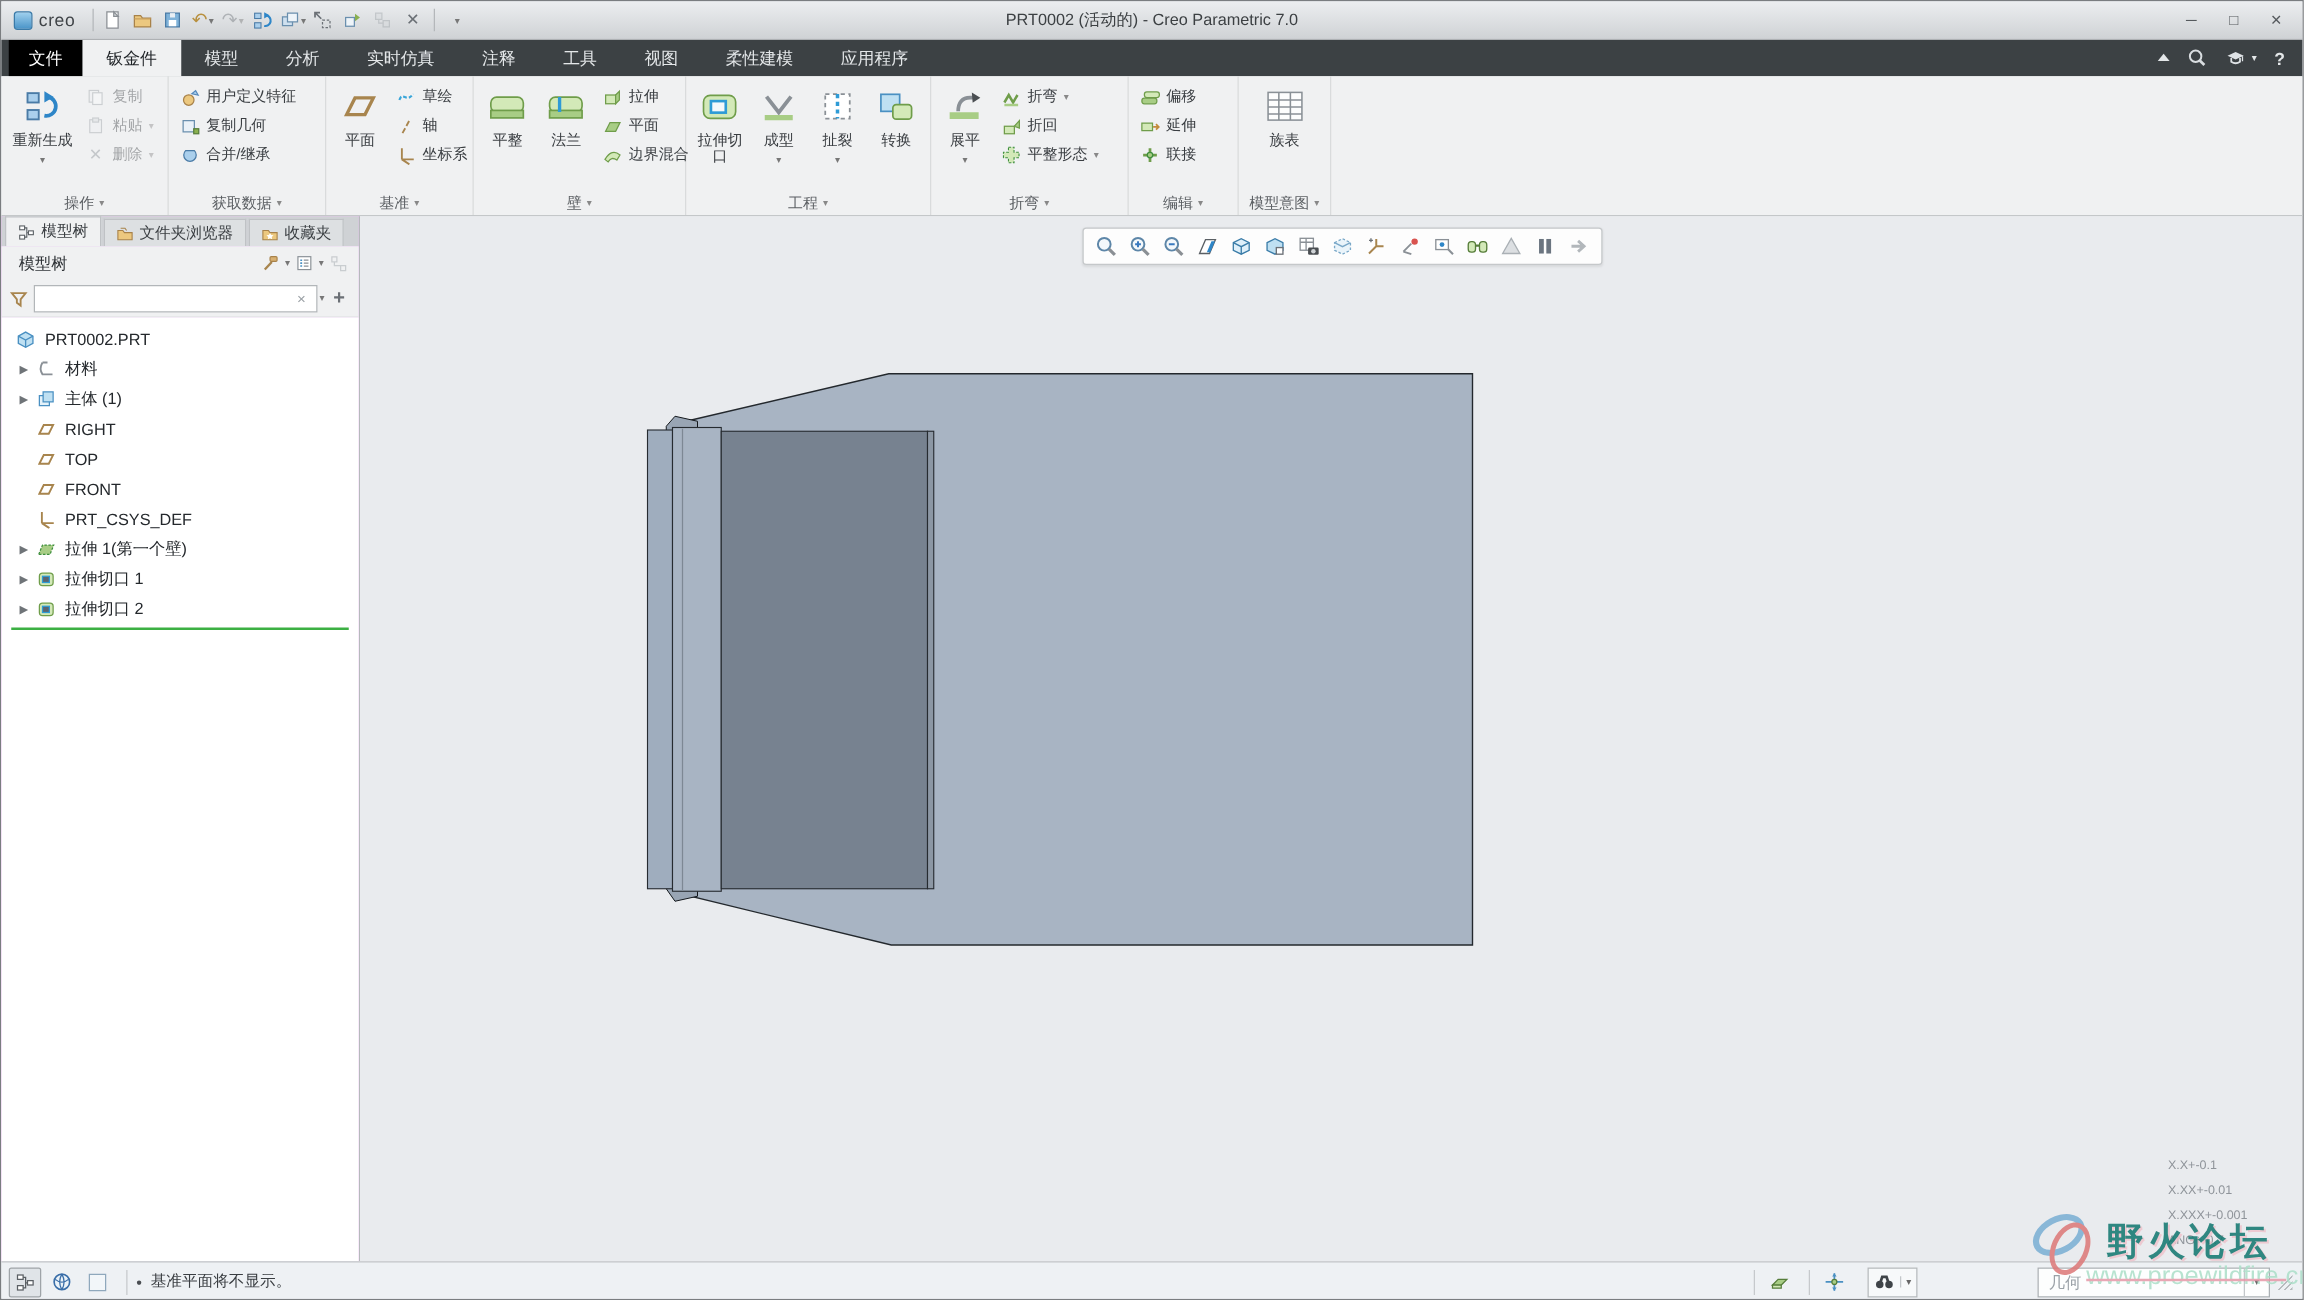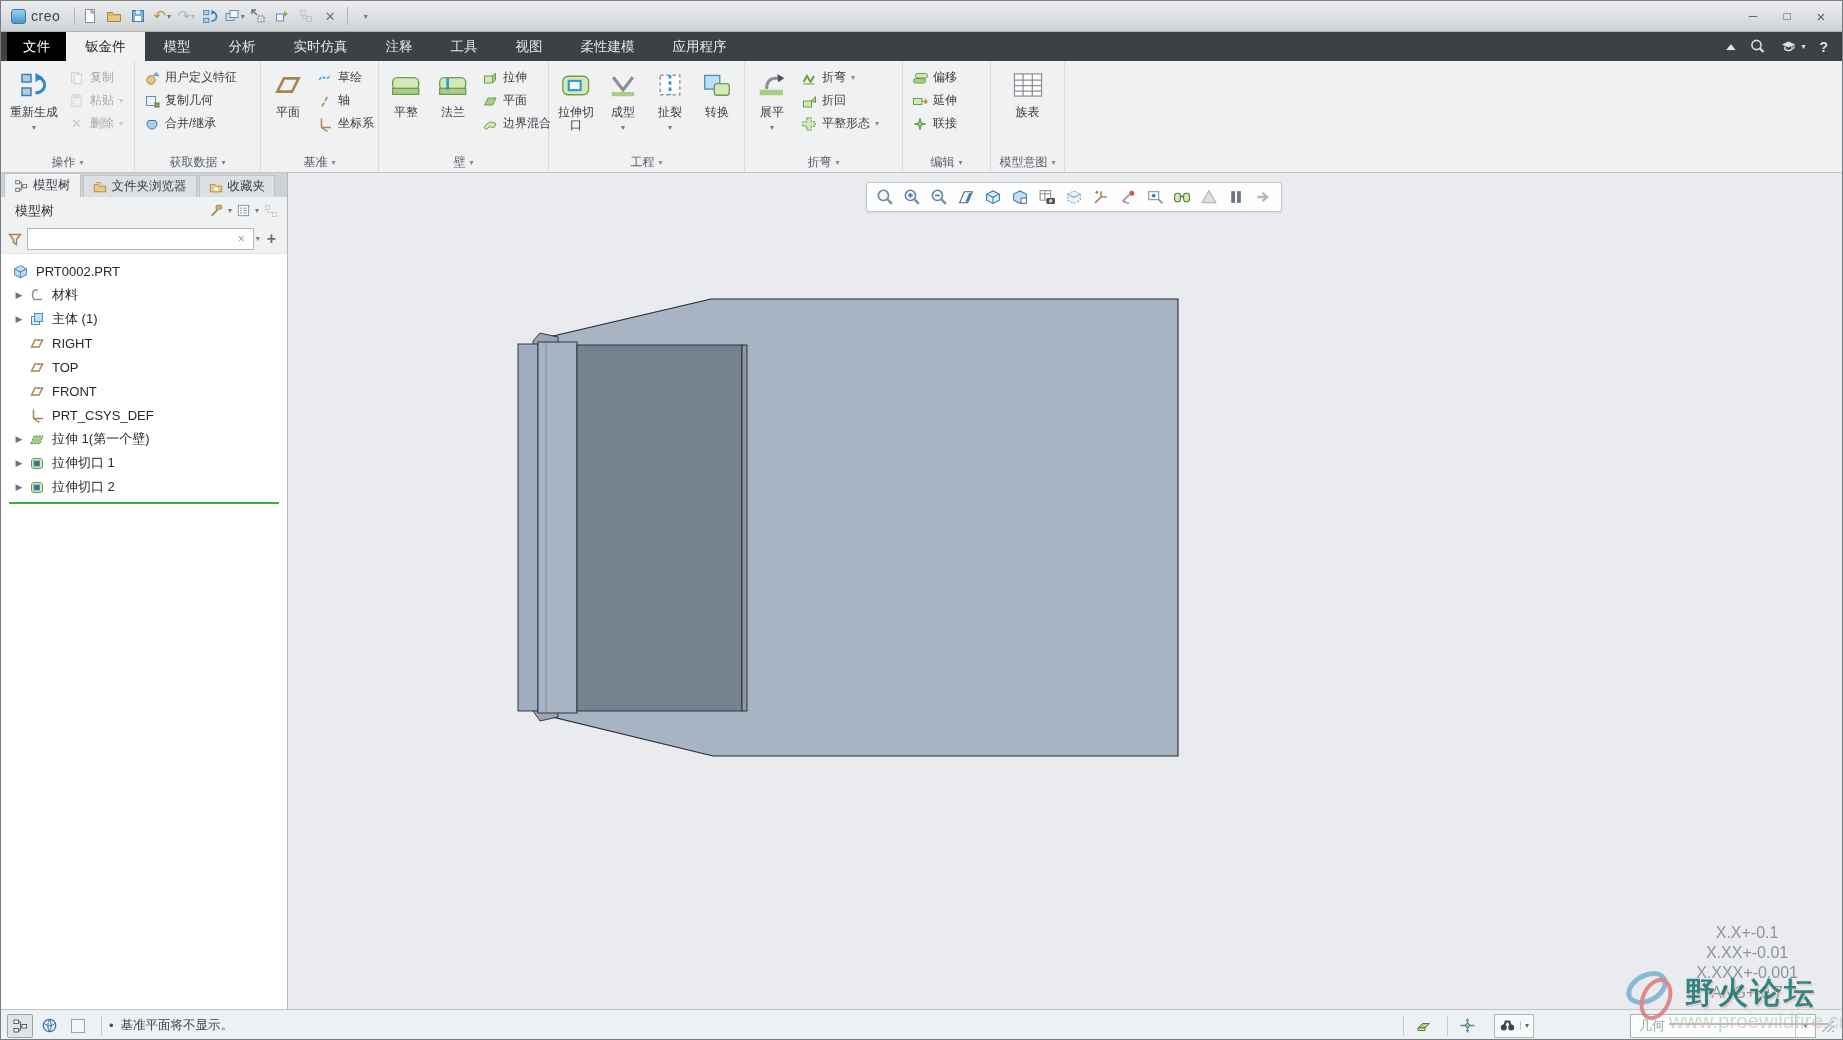--- a/index.html
+++ b/index.html
@@ -62,21 +62,21 @@
   .trow{height:24px;display:flex;align-items:center;font-size:13px;color:#24282c;}
   .trow .sp0{width:10px;}
   .trow .arr{width:16px;margin-left:10px;font-size:9px;color:#6f7478;text-align:center;}
   .trow .noarr{width:16px;margin-left:10px;}
   .trow .ticon{width:19px;height:17px;margin-right:6px;display:flex;align-items:center;justify-content:center;}
   .insert-line{height:2px;background:#3cb043;margin:3px 8px 0 8px;}
 
   .viewport{position:relative;flex:1;height:100%;background:#e9ebee;}
   .gtoolbar{position:absolute;left:578px;top:9px;height:30px;display:flex;align-items:center;gap:5px;background:#fdfdfd;border:1px solid #c5c8ca;border-radius:3px;padding:0 7px;box-shadow:0 1px 2px rgba(0,0,0,.08);}
   .gbtn{width:22px;height:22px;display:flex;align-items:center;justify-content:center;border-radius:2px;}
-  .tolerances{position:absolute;right:44px;bottom:6px;text-align:center;font-size:16px;line-height:20px;color:#8f949a;}
+  .tolerances{position:absolute;right:44px;bottom:6px;text-align:left;font-size:10px;line-height:20px;color:#8f949a;}
 
   
   .statusbar{position:absolute;left:0;top:1008px;width:100%;height:32px;background:#eef1f4;border-top:1px solid #c2c5c8;display:flex;align-items:center;padding:0 6px;}
   .sbtn{width:26px;height:24px;display:flex;align-items:center;justify-content:center;border-radius:2px;margin-right:3px;}
   .sbtn.pressed{border:1px solid #9fa4a8;background:#e0e4e8;}
   .ssep{width:1px;height:20px;background:#c6c9cc;margin:0 7px;}
   .smsg{font-size:12.5px;color:#3a3e42;display:flex;align-items:center;gap:7px;}
   .smsg .dot{font-size:13px;color:#4a4e52;}
   .sright{margin-left:auto;display:flex;align-items:center;}
   .sfind{display:flex;align-items:center;border:1px solid #b5b9bc;background:#f7f9fa;height:24px;padding:0 4px;gap:4px;margin-left:10px;}
@@ -382,20 +382,21 @@
   <symbol id="s-magw" viewBox="0 0 17 17">
         <circle cx="7.5" cy="7" r="4.6" fill="none" stroke="#d9dde0" stroke-width="1.6"></circle>
         <path d="M10.8 10.4 L14.5 14" stroke="#d9dde0" stroke-width="2.2"></path>
       </symbol>
 </defs>
 </svg>
 
 <div class="root">
 
   <div class="titlebar">
+    <div class="title-cap">PRT0002 (活动的) - Creo Parametric 7.0</div>
     <div class="logo">
       <span class="logo-sq"></span>
       <span class="logo-tx">creo</span>
     </div>
     <div class="qsep"></div>
     <div class="qat">
       <span class="qbtn">
           <svg class="i" width="16" height="16">
             <use href="#s-page"></use>
           </svg>

